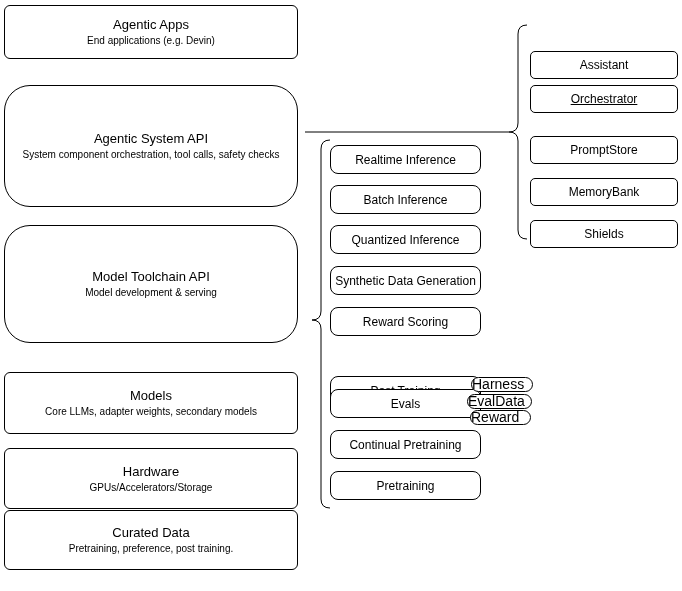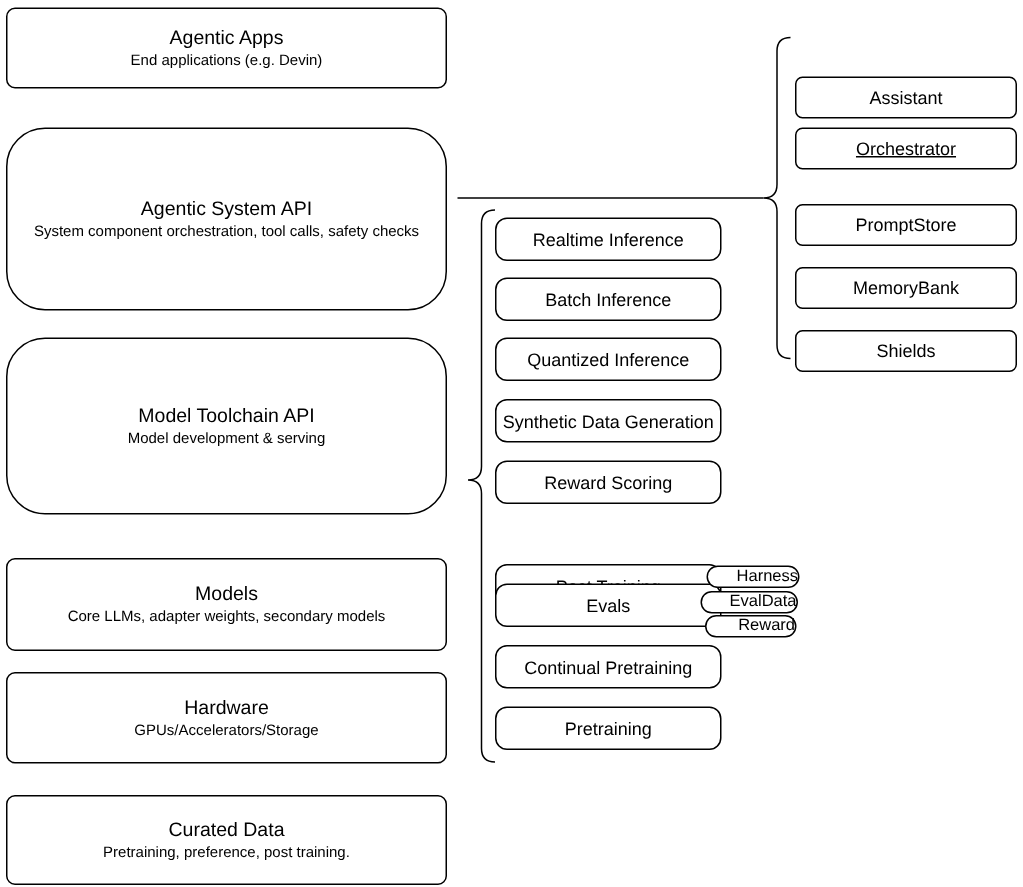--- a/index.html
+++ b/index.html
@@ -50,22 +50,22 @@
   .right-box { left: 530px; width: 148px; height: 28px; border-radius: 5px; margin-top: 16px; }
   .tag {
     position: absolute;
     box-sizing: border-box;
     border: 1px solid #000000;
     border-radius: 8px;
     background: #ffffff;
     height: 15px;
     display: flex;
     align-items: center;
-    justify-content: flex-end;
-    font-size: 11px;
+    justify-content: flex-start;
+    font-size: 14px;
     line-height: 13px;
     z-index: 3;
     white-space: nowrap;
   }
   .connectors {
     position: absolute;
     left: 0;
     top: 0;
     z-index: 1;
   }
@@ -104,21 +104,21 @@
   <div class="node stack-box" style="top:372px; height:62px;">
     <span class="title">Models</span>
     <span class="subtitle">Core LLMs, adapter weights, secondary models</span>
   </div>
 
   <div class="node stack-box" style="top:448px; height:61px;">
     <span class="title">Hardware</span>
     <span class="subtitle">GPUs/Accelerators/Storage</span>
   </div>
 
-  <div class="node stack-box" style="top:530px; height:60px;">
+  <div class="node stack-box" style="top:510px; height:60px;">
     <span class="title">Curated Data</span>
     <span class="subtitle">Pretraining, preference, post training.</span>
   </div>
 
   <div class="node mid-box" style="top:145px;">
     <span class="item-label">Realtime Inference</span>
   </div>
   <div class="node mid-box" style="top:185px;">
     <span class="item-label">Batch Inference</span>
   </div>

